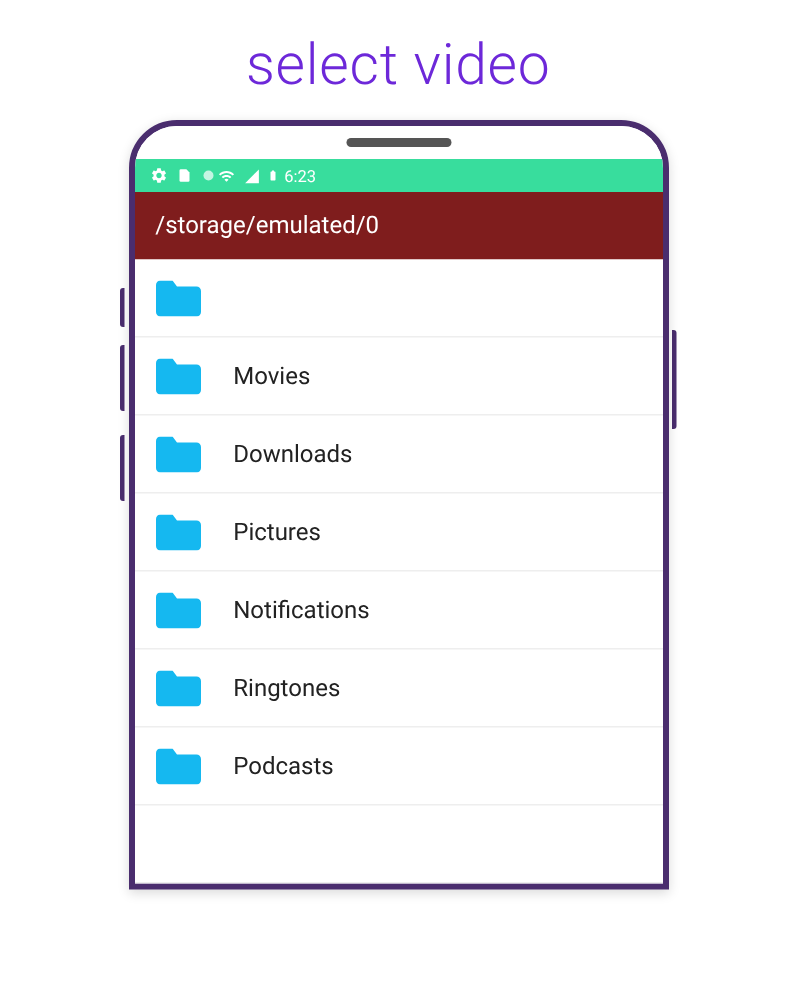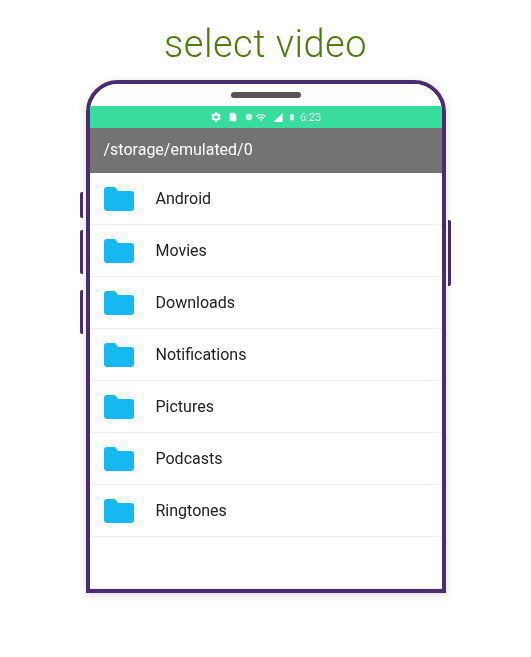--- a/index.html
+++ b/index.html
@@ -8,21 +8,21 @@
       background: #fff;
       width: 531px;
       height: 657px;
       overflow: hidden;
       position: relative;
     }
     .page-title {
       text-align: center;
       font-size: 38px;
       font-weight: 300;
-      color: #4d7c0f;
+      color: #6d28d9;
       padding: 22px 0 14px;
       letter-spacing: 0.5px;
     }
     .phone-frame {
       width: 360px;
       margin: 0 auto;
       background: #fff;
       border: 4px solid #4a2d6e;
       border-radius: 32px 32px 0 0;
       overflow: hidden;
@@ -57,30 +57,30 @@
       border-radius: 0 2px 2px 0;
     }
     .sb1 { top: 192px; height: 26px; }
     .sb2 { top: 230px; height: 44px; }
     .sb3 { top: 290px; height: 44px; }
     .sbr { top: 220px; height: 66px; }
     .status-bar {
       background: #38dd9d;
       height: 22px;
       display: flex;
-      justify-content: center;
+      justify-content: flex-start;
       align-items: center;
       padding: 0 10px;
       color: #fff;
       font-size: 11px;
     }
     .status-left { display: flex; gap: 6px; align-items: center; }
     .status-right { display: flex; gap: 4px; align-items: center; }
     .app-bar {
-      background: #737373;
+      background: #7f1d1d;
       color: #fff;
       padding: 12px 14px 14px;
       font-size: 16px;
     }
     .file-list {
       background: #fff;
       overflow: hidden;
     }
     .file-row {
       display: flex;
@@ -165,21 +165,20 @@
   <div class="app-bar">/storage/emulated/0</div>
 
   <div class="file-list">
 
     <div class="file-row">
       <span class="folder-icon">
         <svg width="30" height="24" viewBox="0 0 30 24">
             <path fill="#15b8f0" d="M3 0h8l3 4h13a3 3 0 013 3v14a3 3 0 01-3 3H3a3 3 0 01-3-3V3a3 3 0 013-3z"></path>
           </svg>
       </span>
-      <span class="file-name">Android</span>
     </div>
 
 
     <div class="file-row">
       <span class="folder-icon">
         <svg width="30" height="24" viewBox="0 0 30 24">
             <path fill="#15b8f0" d="M3 0h8l3 4h13a3 3 0 013 3v14a3 3 0 01-3 3H3a3 3 0 01-3-3V3a3 3 0 013-3z"></path>
           </svg>
       </span>
       <span class="file-name">Movies</span>
@@ -194,48 +193,48 @@
       <span class="file-name">Downloads</span>
     </div>
 
 
     <div class="file-row">
       <span class="folder-icon">
         <svg width="30" height="24" viewBox="0 0 30 24">
             <path fill="#15b8f0" d="M3 0h8l3 4h13a3 3 0 013 3v14a3 3 0 01-3 3H3a3 3 0 01-3-3V3a3 3 0 013-3z"></path>
           </svg>
       </span>
+      <span class="file-name">Pictures</span>
+    </div>
+
+    <div class="file-row">
+      <span class="folder-icon">
+        <svg width="30" height="24" viewBox="0 0 30 24">
+            <path fill="#15b8f0" d="M3 0h8l3 4h13a3 3 0 013 3v14a3 3 0 01-3 3H3a3 3 0 01-3-3V3a3 3 0 013-3z"></path>
+          </svg>
+      </span>
       <span class="file-name">Notifications</span>
     </div>
 
     <div class="file-row">
       <span class="folder-icon">
         <svg width="30" height="24" viewBox="0 0 30 24">
             <path fill="#15b8f0" d="M3 0h8l3 4h13a3 3 0 013 3v14a3 3 0 01-3 3H3a3 3 0 01-3-3V3a3 3 0 013-3z"></path>
           </svg>
       </span>
-      <span class="file-name">Pictures</span>
+      <span class="file-name">Ringtones</span>
     </div>
 
     <div class="file-row">
       <span class="folder-icon">
         <svg width="30" height="24" viewBox="0 0 30 24">
             <path fill="#15b8f0" d="M3 0h8l3 4h13a3 3 0 013 3v14a3 3 0 01-3 3H3a3 3 0 01-3-3V3a3 3 0 013-3z"></path>
           </svg>
       </span>
       <span class="file-name">Podcasts</span>
-    </div>
-
-    <div class="file-row">
-      <span class="folder-icon">
-        <svg width="30" height="24" viewBox="0 0 30 24">
-            <path fill="#15b8f0" d="M3 0h8l3 4h13a3 3 0 013 3v14a3 3 0 01-3 3H3a3 3 0 01-3-3V3a3 3 0 013-3z"></path>
-          </svg>
-      </span>
-      <span class="file-name">Ringtones</span>
     </div>
 
     <div class="file-row file-item">
       
       
     </div>
 
   </div>
 </div>
 

